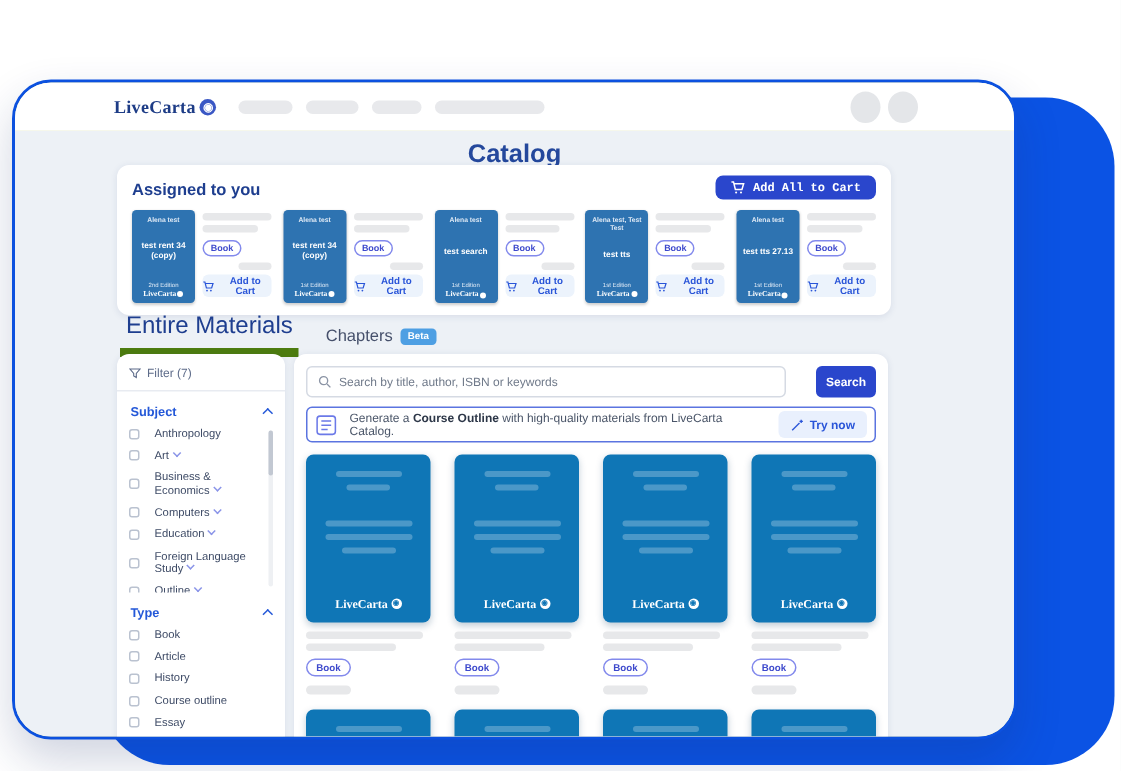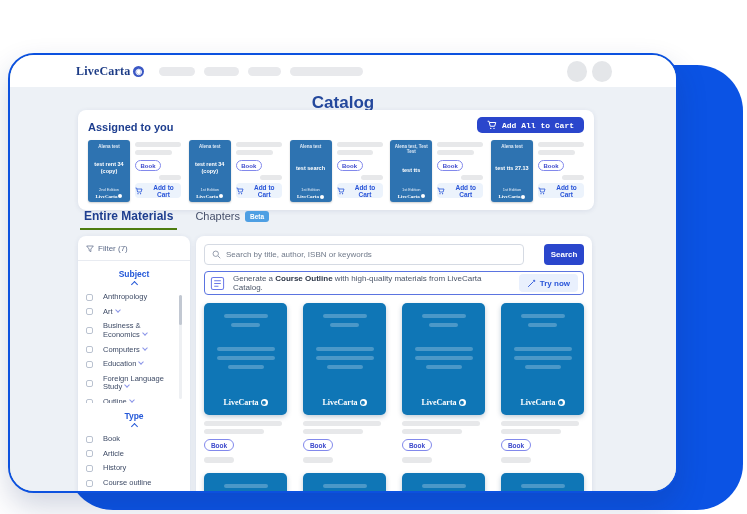--- a/index.html
+++ b/index.html
@@ -60,30 +60,30 @@
                 border-radius:6px; font-size:6px; font-weight:bold;
                 display:flex; align-items:center; justify-content:center; background:#fff; }
   .mini-right .b3 { width:22px; height:5px; margin-top:4px; align-self:flex-end; }
   .mini-add { margin-top:3px; height:15px; background:#ecf3fc; border:none; border-radius:4px;
               color:#2a55d8; font-size:6.5px; font-weight:bold;
               display:flex; align-items:center; justify-content:center; gap:3px; cursor:pointer; }
 
   
   .tabs-row { position:absolute; left:70px; top:122px; display:flex; align-items:flex-end; gap:18px; }
   .tab { cursor:pointer; }
-  .tab-active { color:#1e3e8f; font-weight:bold; font-size:12px; padding:0 4px 5px; border-bottom:2px solid #4d7c0f; }
+  .tab-active { color:#1e3e8f; font-weight:normal; font-size:16px; padding:0 4px 5px; border-bottom:6px solid #4d7c0f; }
   .tab-inactive { color:#46506b; font-size:11px; padding-bottom:8px; display:flex; gap:5px; align-items:center; }
   .beta { background:#4e9fe3; color:#fff; font-size:6.5px; font-weight:bold; border-radius:3px; padding:2px 5px; }
 
   
   .filter-card { position:absolute; left:68px; top:149px; width:112px; height:300px; padding:8px; }
   .filter-head { color:#5d6b89; font-size:8px; display:flex; gap:4px; align-items:center; }
   .divider { border:none; border-top:1px solid #e8ebf1; margin:7px -8px 0; }
   .sec-head { display:flex; justify-content:space-between; align-items:center; color:#2458d8;
-              font-weight:bold; font-size:8.5px; margin:8px 1px 6px; cursor:pointer;flex-direction:column; }
+              font-weight:bold; font-size:8.5px; margin:8px 1px 6px; cursor:pointer; }
   .chev { width:5px; height:5px; border-right:1.4px solid #2458d8; border-bottom:1.4px solid #2458d8;
           display:inline-block; flex:none; }
   .chev.up { transform:rotate(-135deg); margin-top:3px; }
   .chev.down { transform:rotate(45deg); border-color:#8a94e8; width:4px; height:4px;
                margin-left:3px; margin-bottom:2px; }
   .list-wrap { position:relative; }
   .subject-list { height:110px; overflow:hidden; padding-right:7px; }
   .chk-item { display:flex; align-items:center; gap:10px; margin-bottom:6px;
               color:#3e4b66; font-size:7.5px; line-height:1.15; cursor:pointer; }
   .chk-box { flex:none; width:7px; height:7px; border:1px solid #bac2d0; border-radius:2px; background:#fff; }

